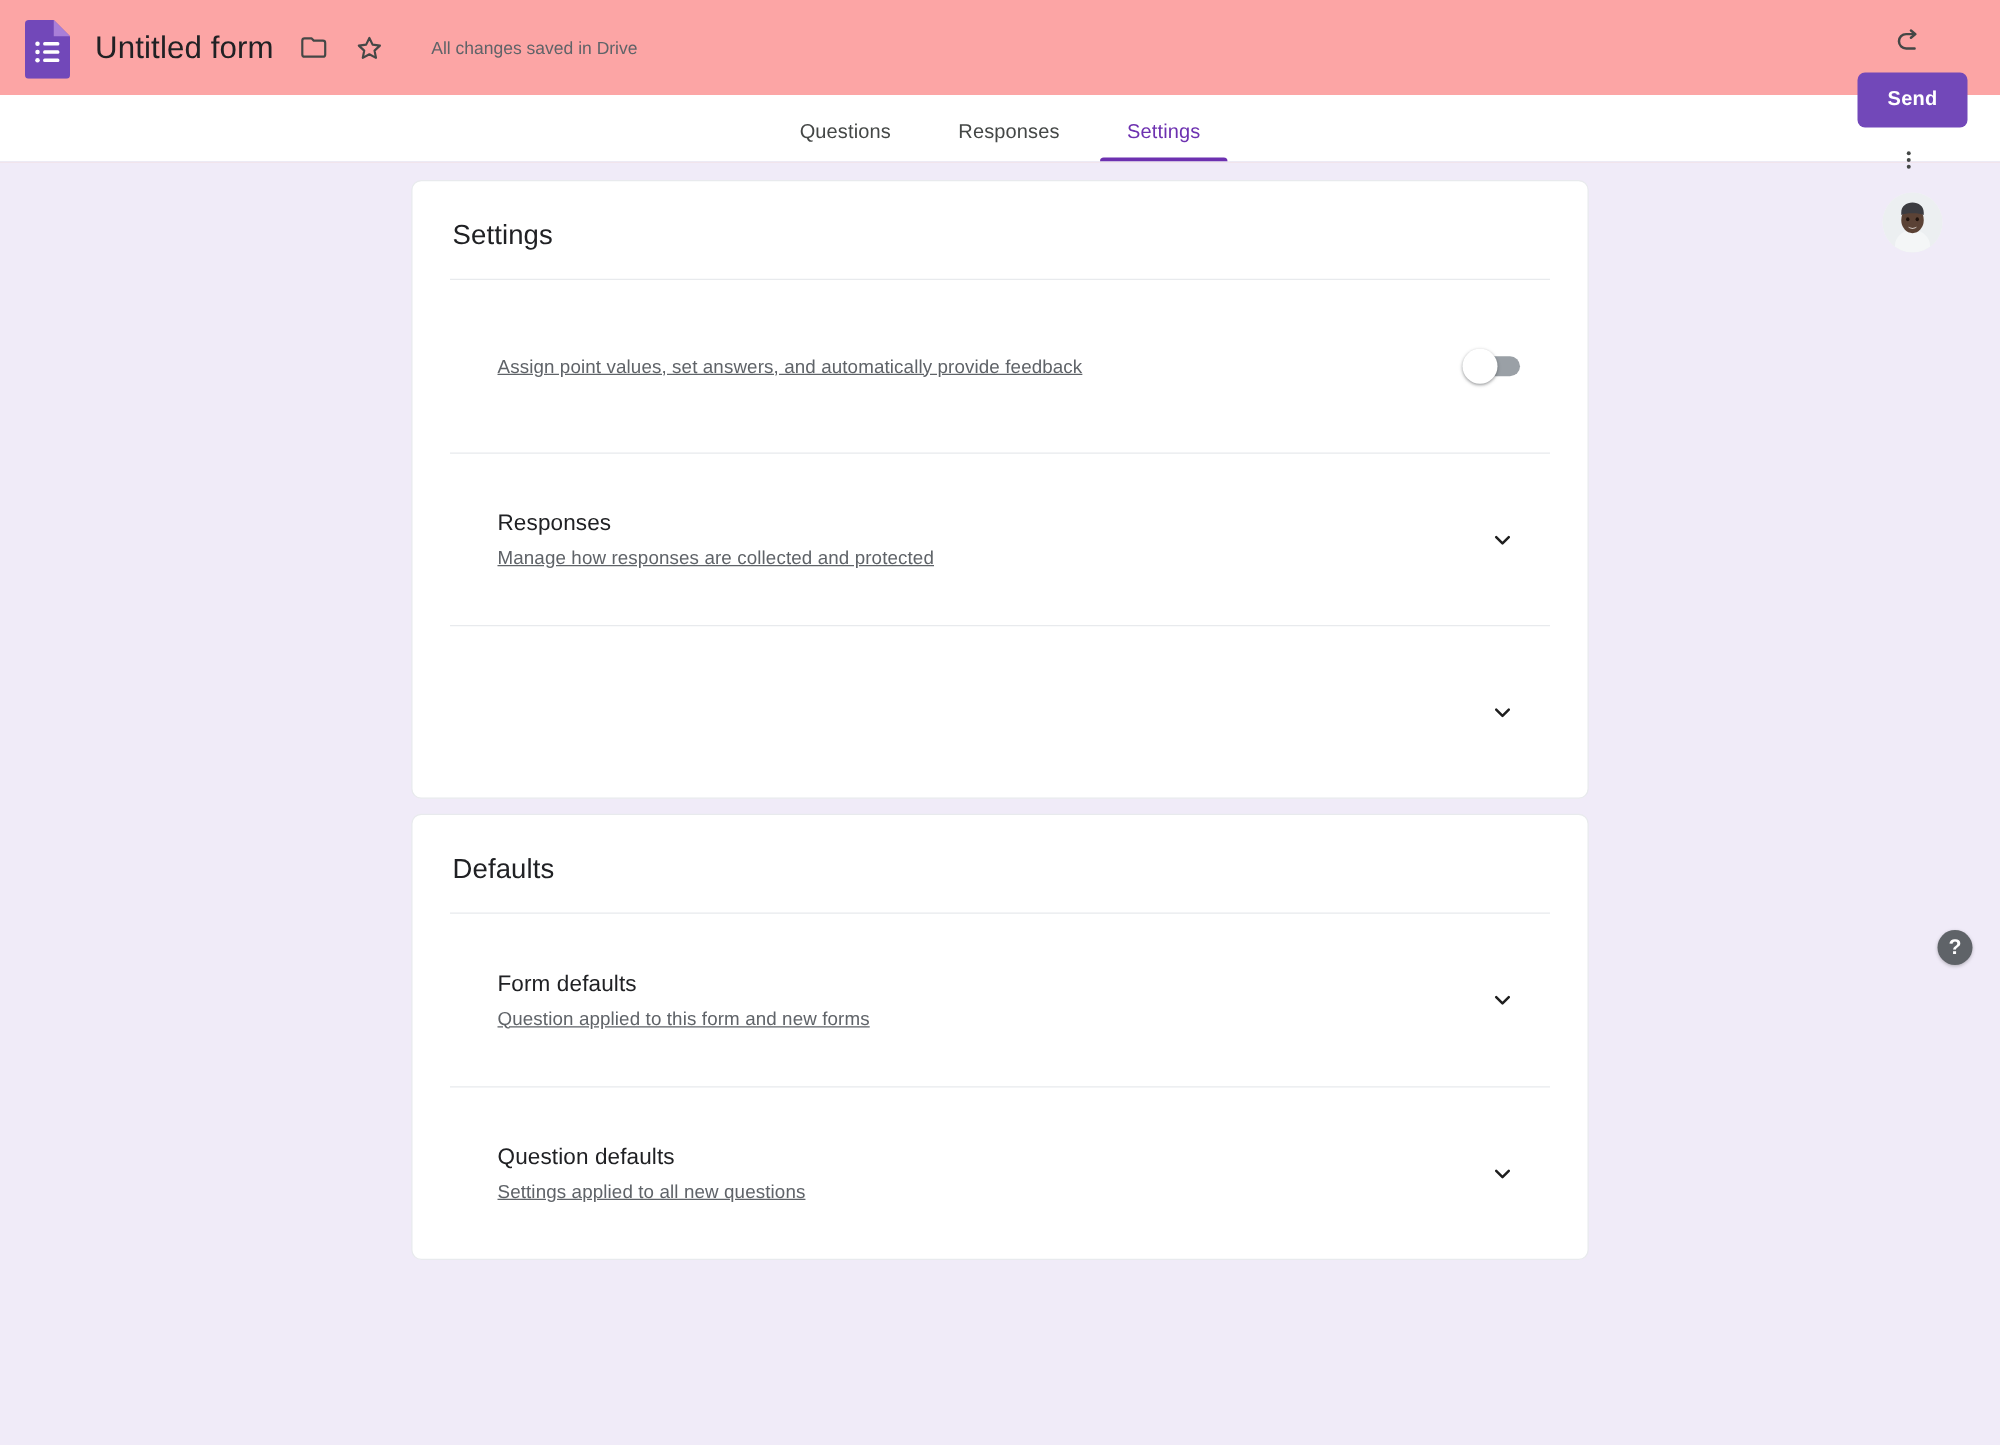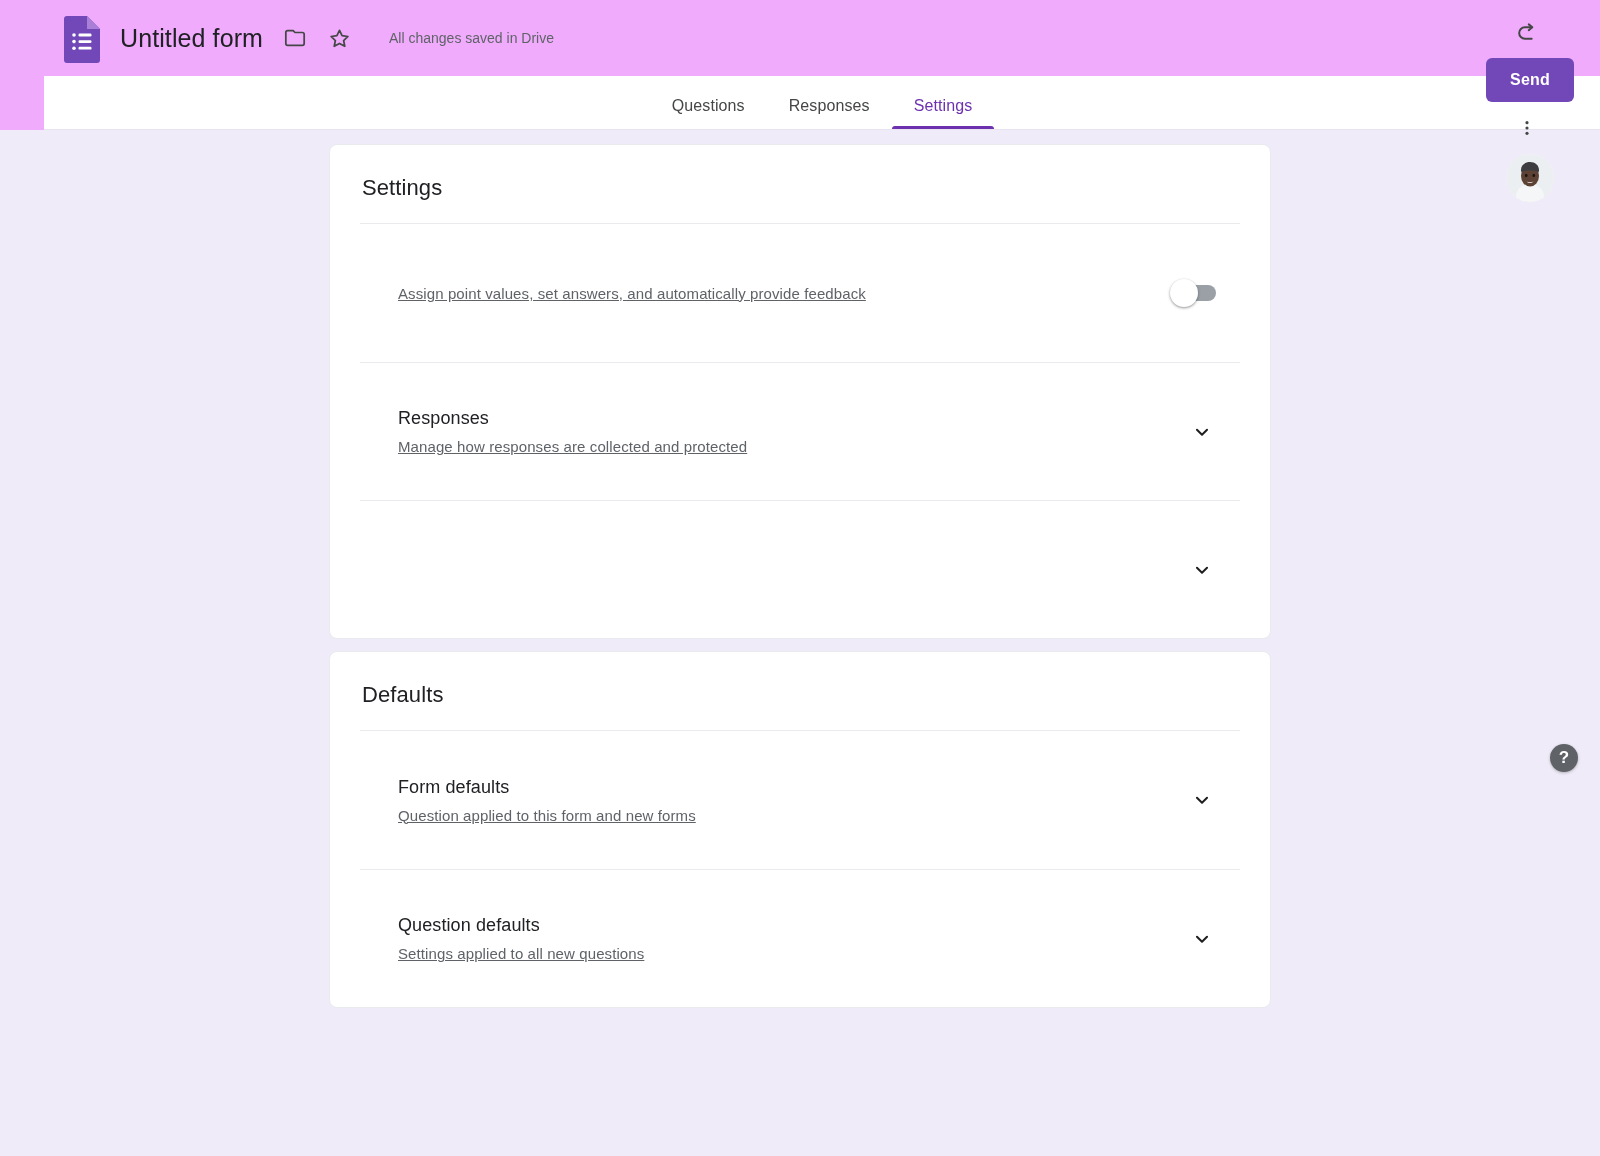--- a/index.html
+++ b/index.html
@@ -12,23 +12,22 @@
 
   body {
     font-family: "Liberation Sans", sans-serif;
     background: #f0ebf8;
     -webkit-font-smoothing: antialiased;
   }
 
   
   .app-header {
     height: 130px;
-    background: #f0abfc;
+    background: #fca5a5;
     position: relative;
-    padding-left: 44px;
   }
 
   .header-top {
     height: 76px;
     display: flex;
     align-items: center;
     padding: 0 18px 0 20px;
   }
 
   .forms-logo {
@@ -108,21 +107,21 @@
     cursor: pointer;
     background: #f1f3f4;
   }
 
   
   .tab-bar {
     height: 54px;
     display: flex;
     align-items: flex-end;
     justify-content: center;
-    gap: 0;
+    gap: 10px;
     border-bottom: 1px solid #e8e3f1;
     background: #fff;
   }
 
   .tab {
     font-size: 16px;
     color: #444746;
     padding: 0 22px 14px;
     cursor: pointer;
     position: relative;

